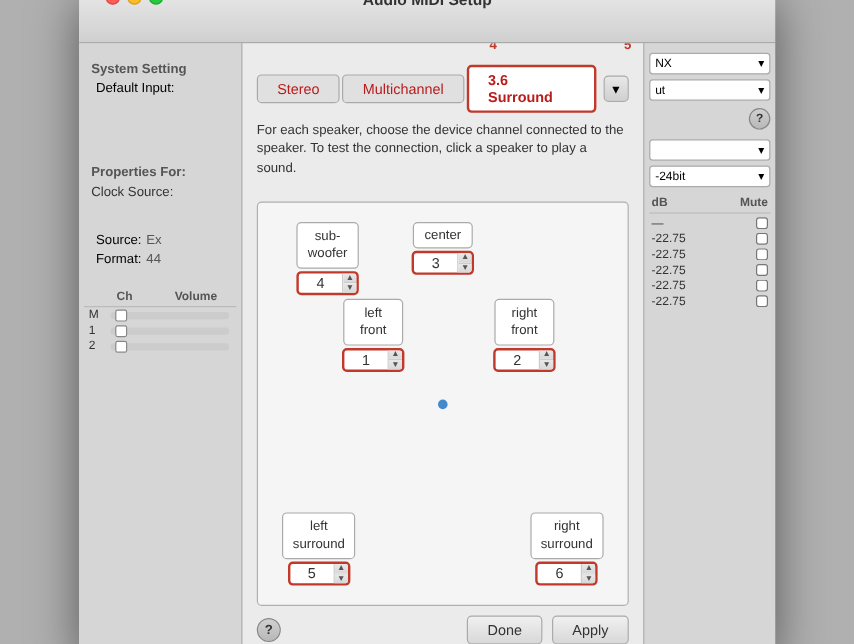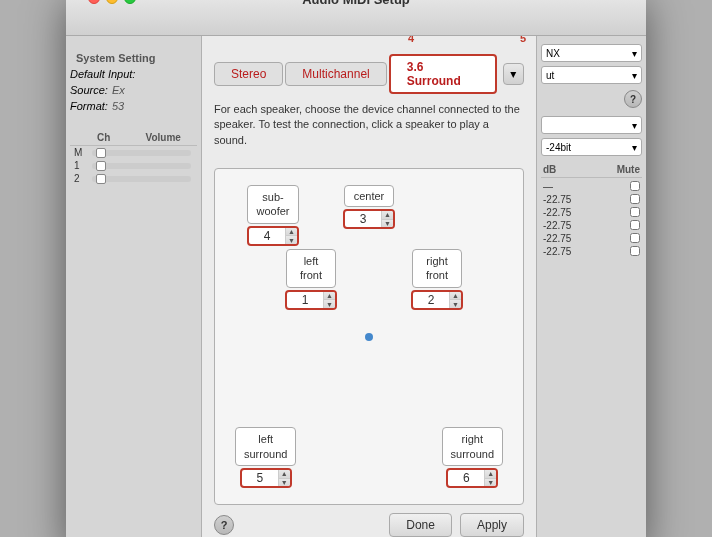--- a/index.html
+++ b/index.html
@@ -75,26 +75,25 @@
       font-size: 11px;
       font-weight: bold;
       color: #555;
     }
     .sidebar-label {
       padding: 2px 10px;
       font-size: 11px;
       color: #333;
     }
     .sidebar-input-row {
-      padding: 2px 4px;
+      padding: 2px 14px;
       display: flex;
       align-items: center;
       gap: 4px;
       font-size: 11px;
-      font-style: italic;
     }
 
     
     .main-panel {
       flex: 1;
       display: flex;
       flex-direction: column;
       padding: 10px 12px 8px 12px;
       overflow: hidden;
     }
@@ -294,30 +293,34 @@
   </div>
 
   <div class="content">
 
     <div class="sidebar">
       <div class="sidebar-section">System Setting</div>
       <div class="sidebar-input-row">
         <span>Default Input:</span>
       </div>
 
-
-
-      <div style="margin-top:0;">
+      <div style="margin-top:50px;">
+        <div class="sidebar-section">Properties For:</div>
+        <div class="sidebar-label">Clock Source:</div>
+      </div>
+
+
+      <div style="margin-top:24px;">
         <div class="sidebar-input-row">
           <span>Source:</span>
           <span style="color:#555;">Ex</span>
         </div>
         <div class="sidebar-input-row">
           <span>Format:</span>
-          <span style="color:#555;">53</span>
+          <span style="color:#555;">44</span>
         </div>
       </div>
 
       <div style="margin-top:16px; padding: 0 4px;">
         <div class="vol-header">
           <span class="vol-col">Ch</span>
           <span class="vol-col">Volume</span>
         </div>
         <div class="vol-row">
           <span class="vol-ch">M</span>

